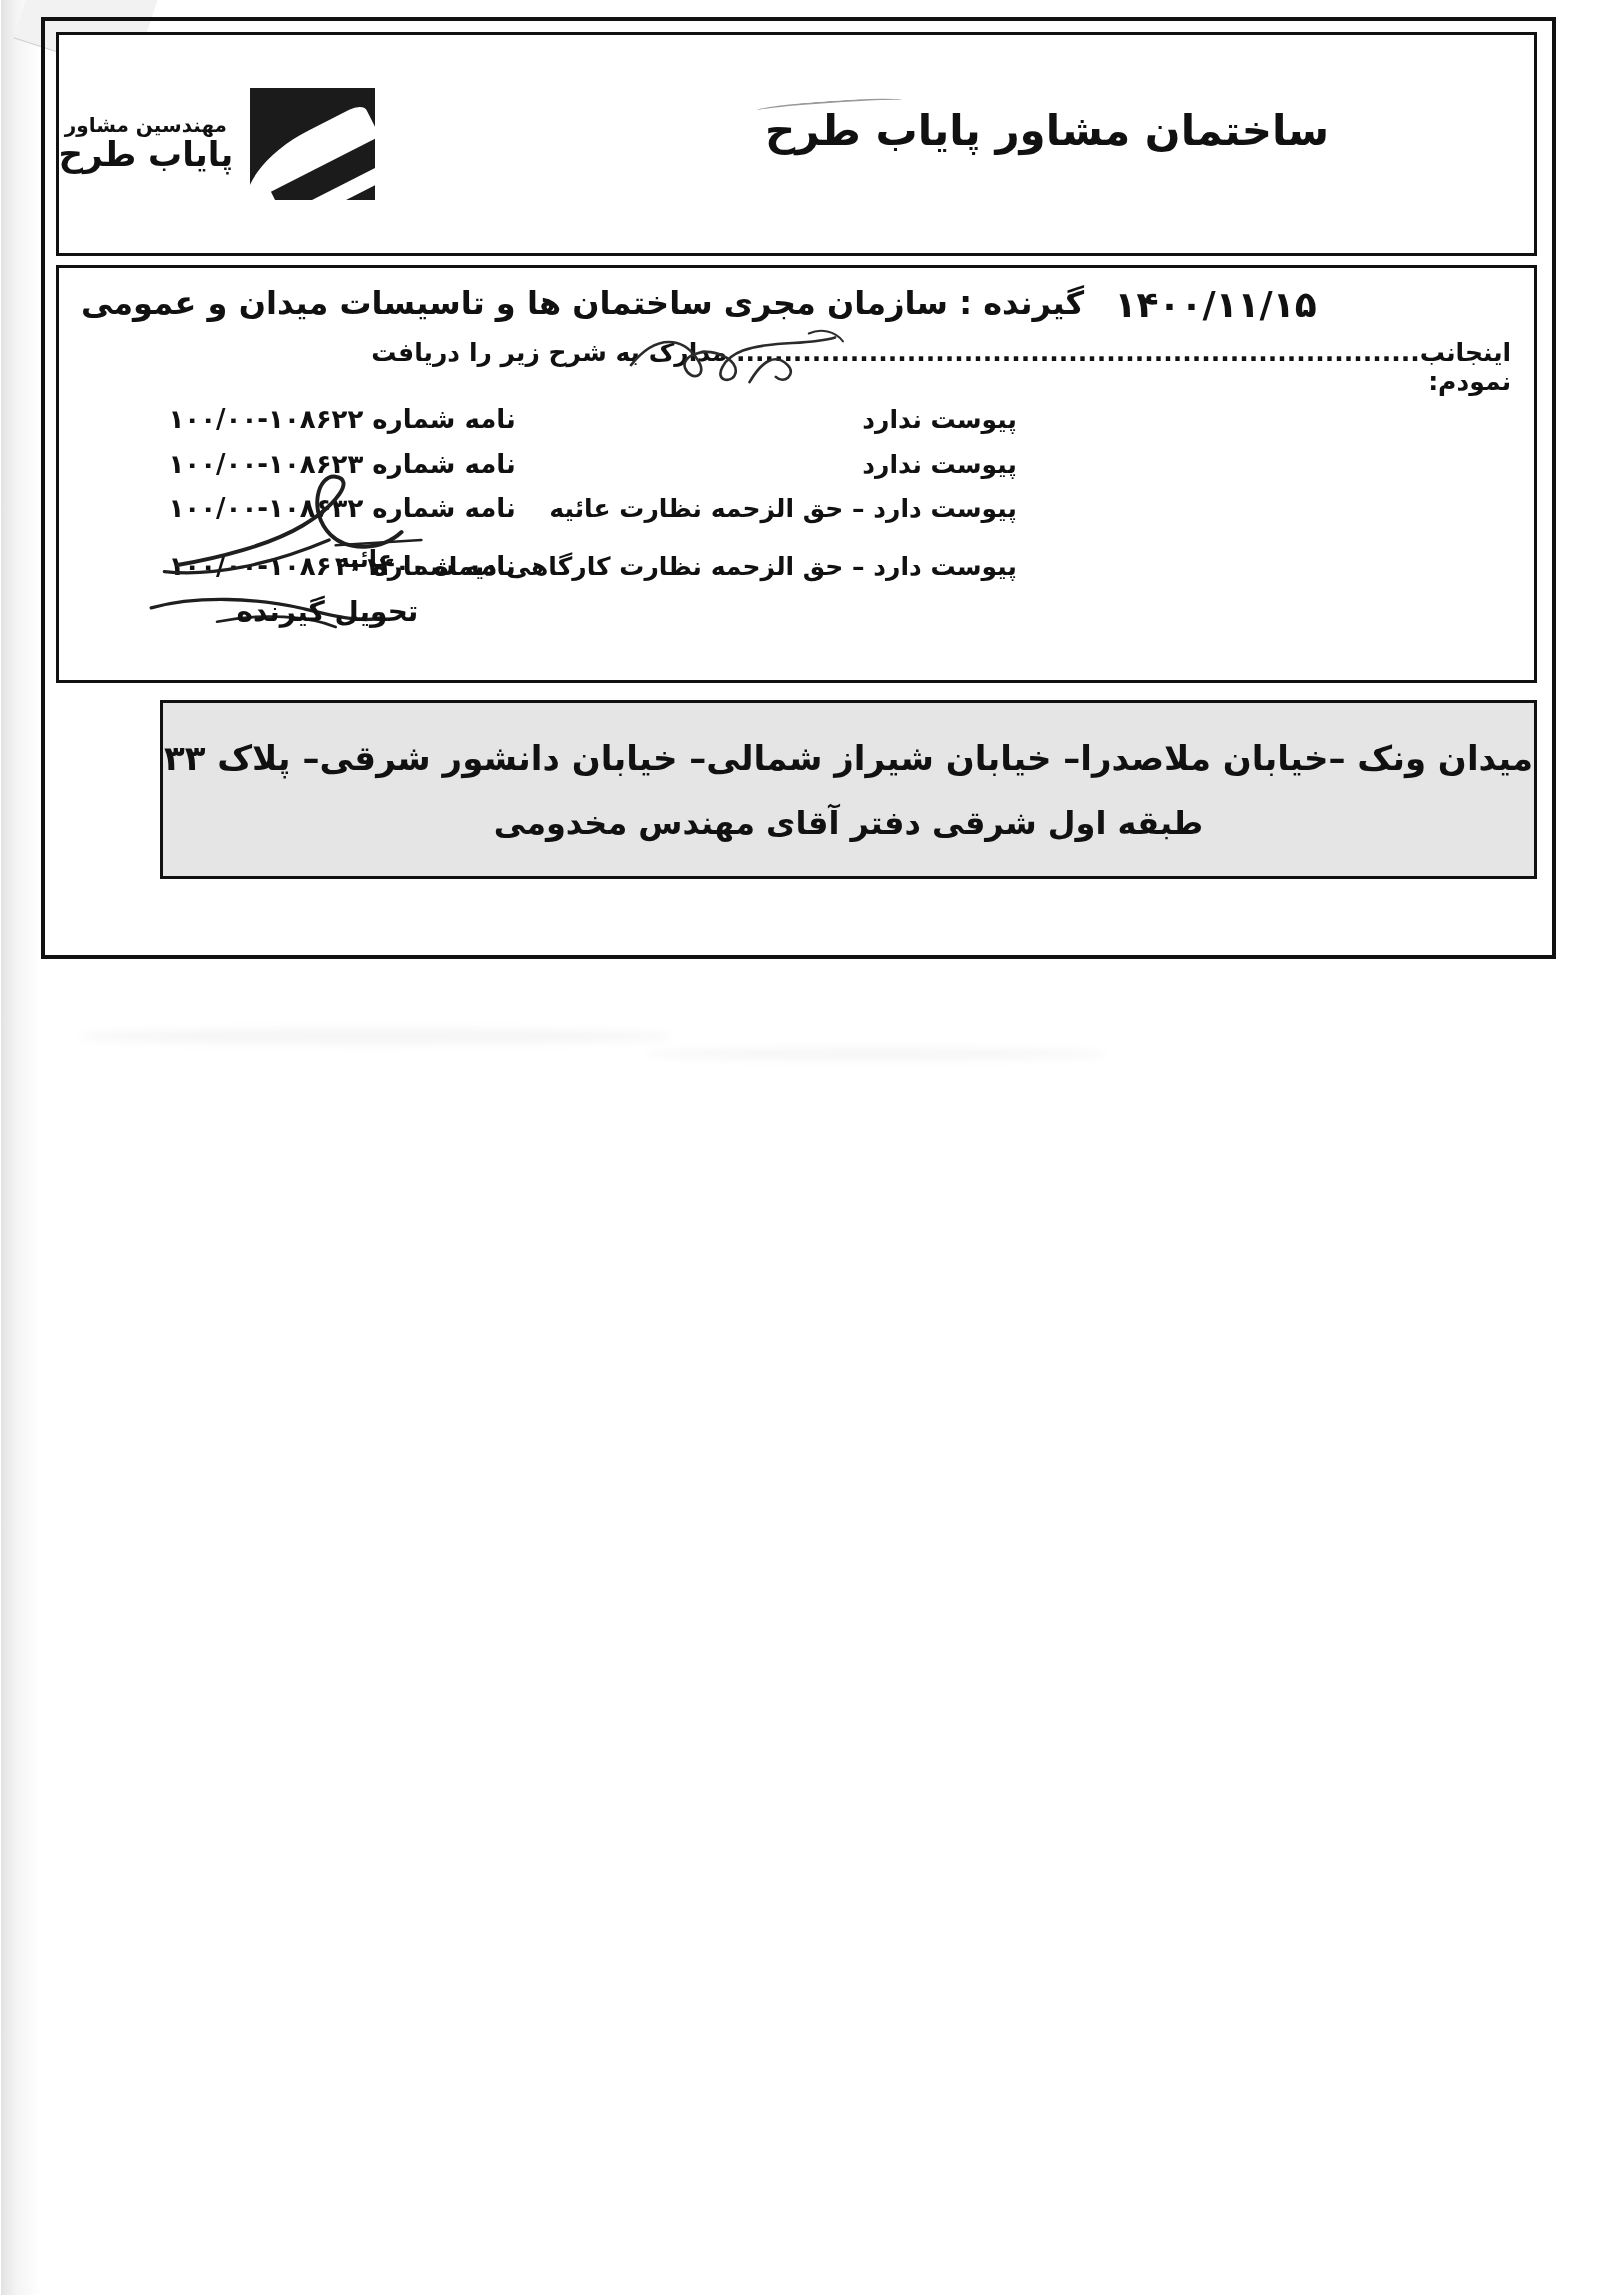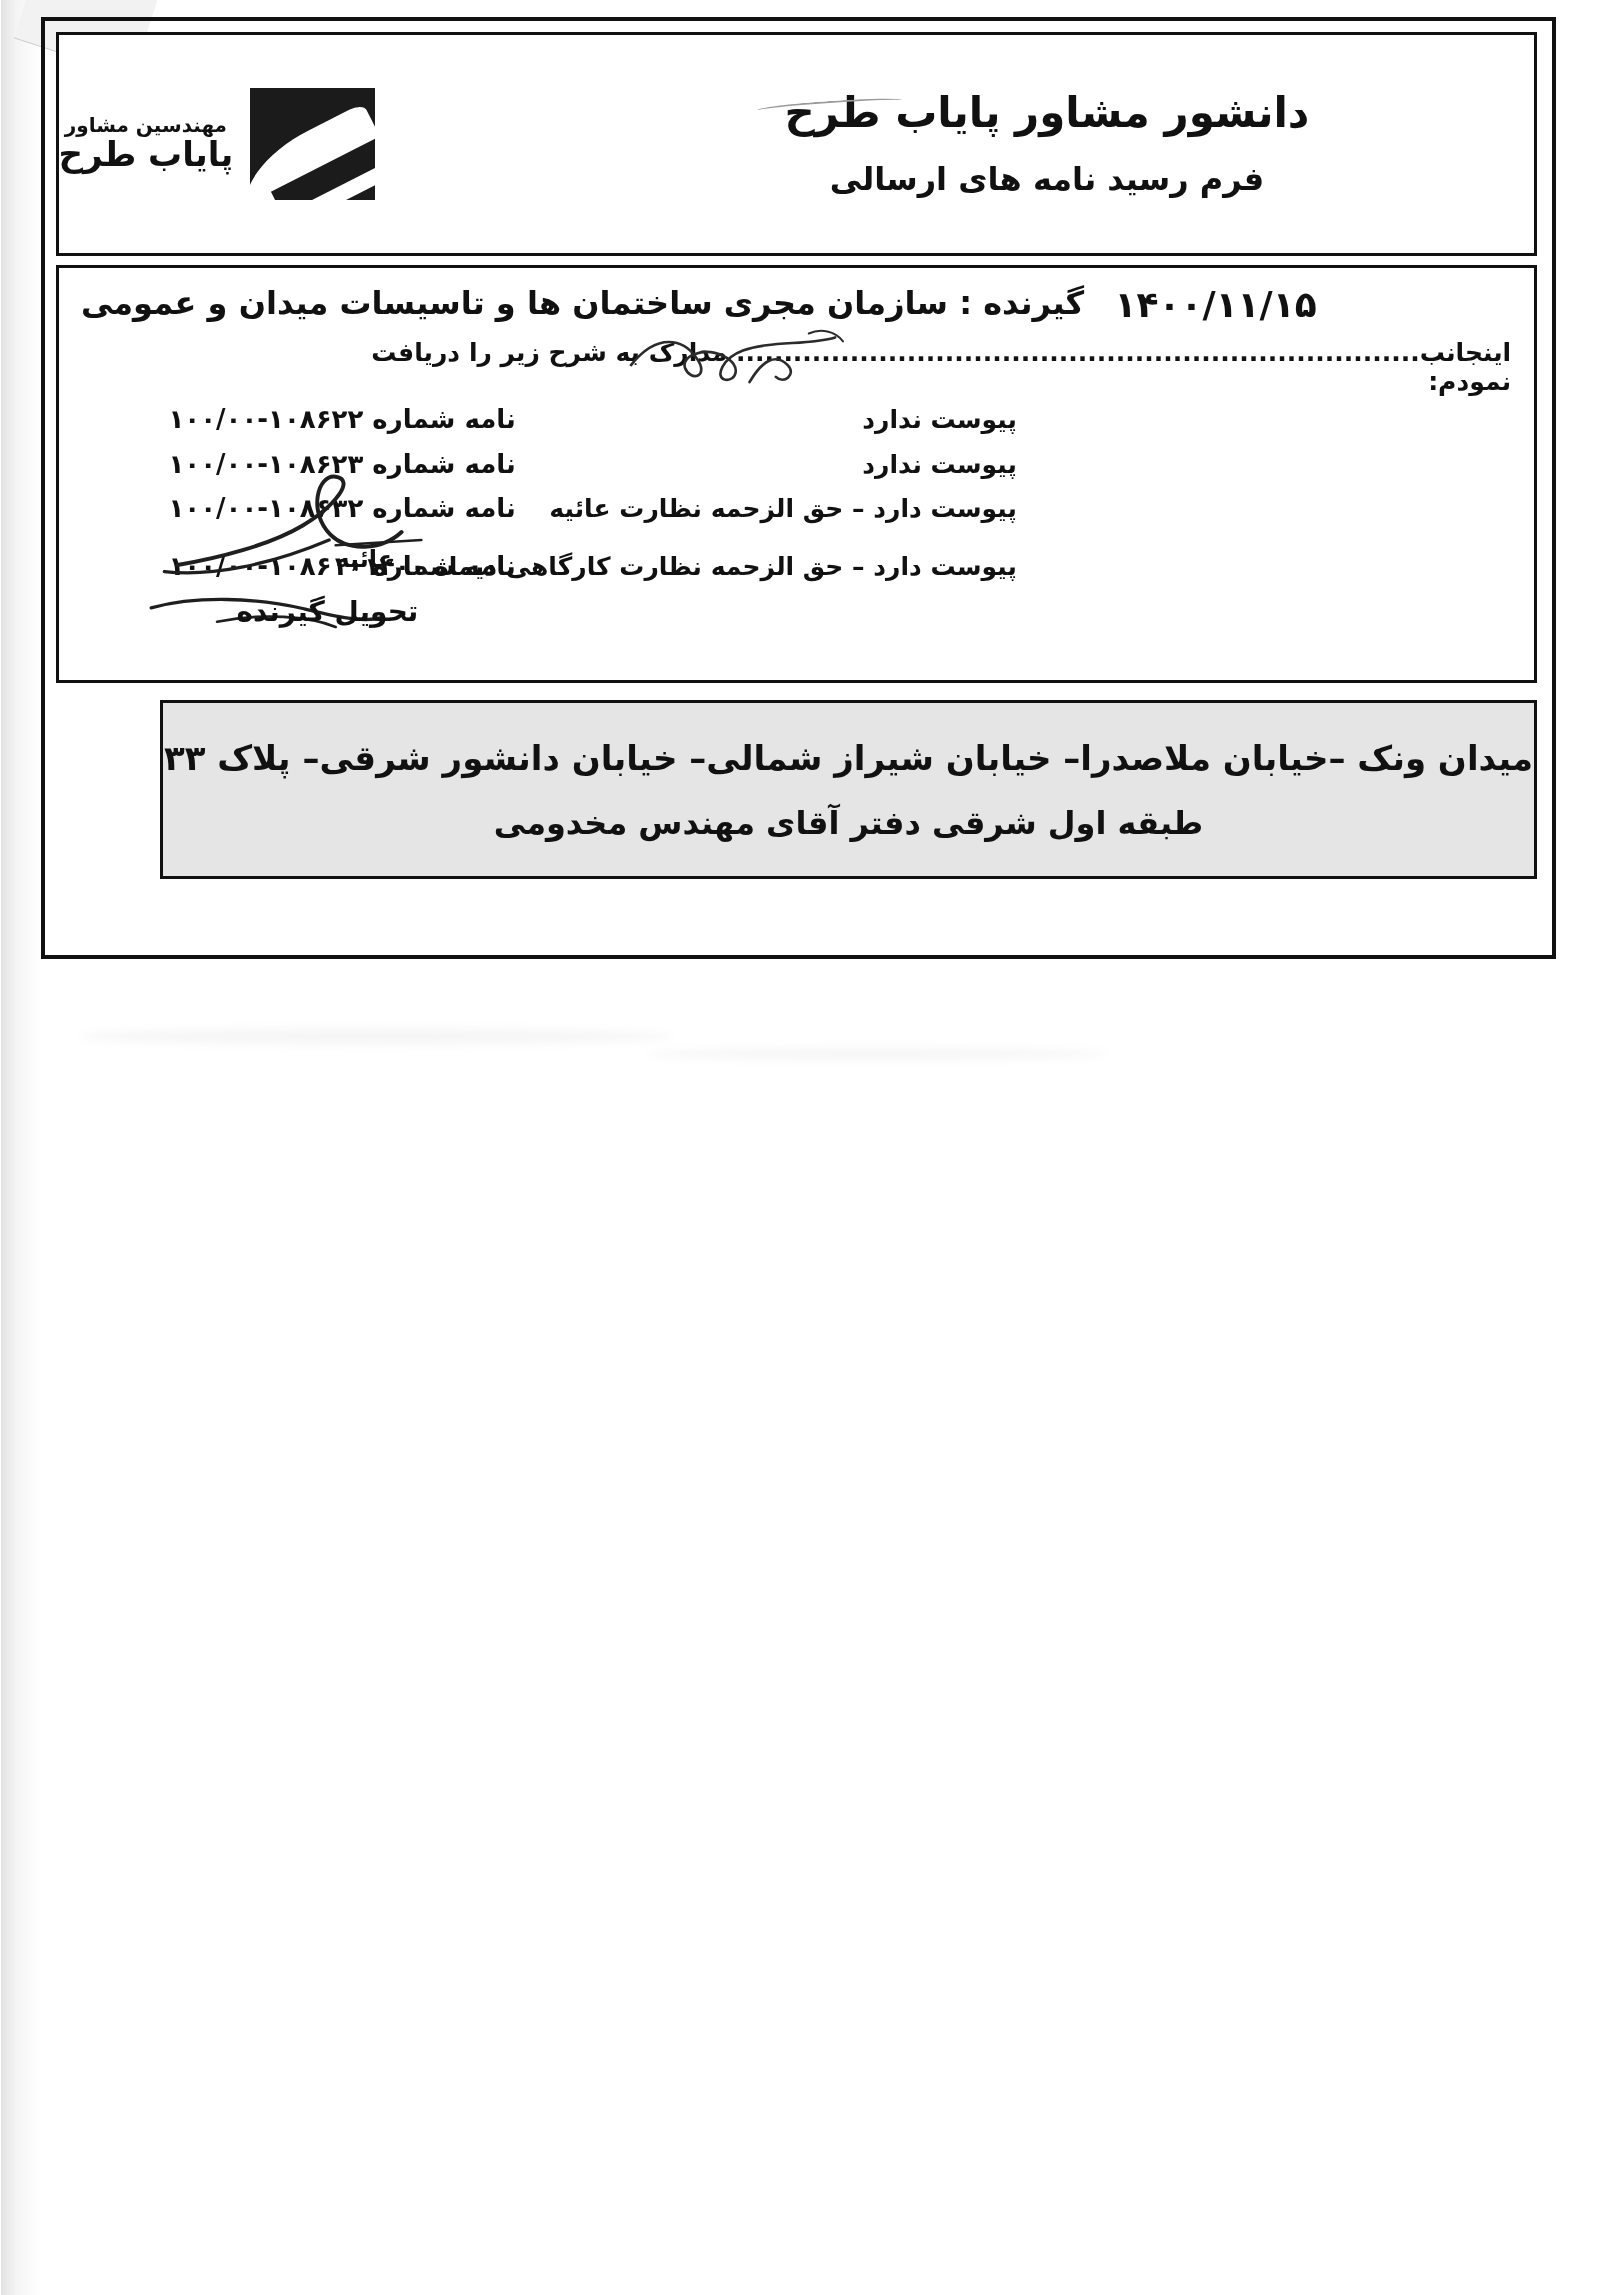--- a/index.html
+++ b/index.html
@@ -318,22 +318,21 @@
         <div class="logo-text">
           <div class="lt1">مهندسین مشاور</div>
           <div class="lt2">پایاب طرح</div>
         </div>
         <div class="logo-mark">
           <div class="swoosh"></div>
           <div class="swoosh2"></div>
         </div>
       </div>
       <div class="header-titles">
-        <div class="title-main">دانشور مشاور پایاب طرح</div>
-        <div class="title-sub">فرم رسید نامه های ارسالی</div>
+        <div class="title-main">ساختمان مشاور پایاب طرح</div>
       </div>
     </div>
     <div class="header-stroke"></div>
   </div>
 
   <div class="body-band">
 
     <div class="recipient-row">
       <div class="recipient-text">گیرنده : سازمان مجری ساختمان ها و تاسیسات میدان و عمومی</div>
       <div class="date-text">۱۴۰۰/۱۱/۱۵</div>

